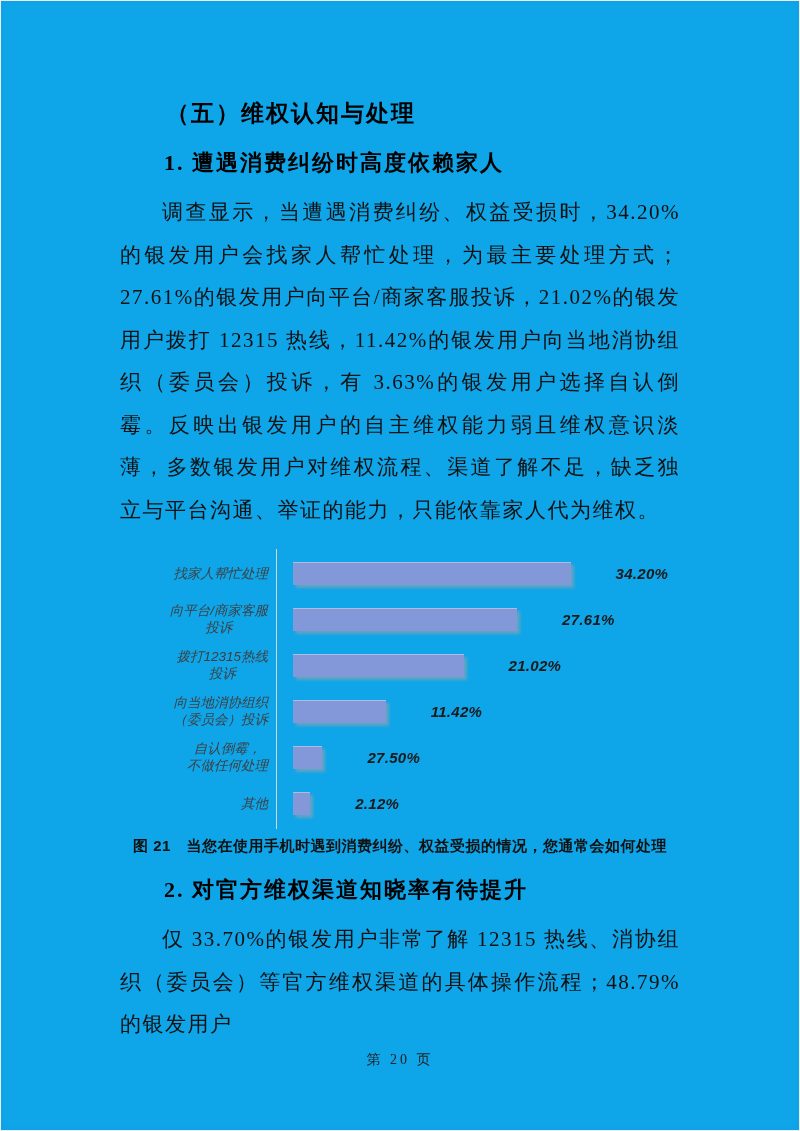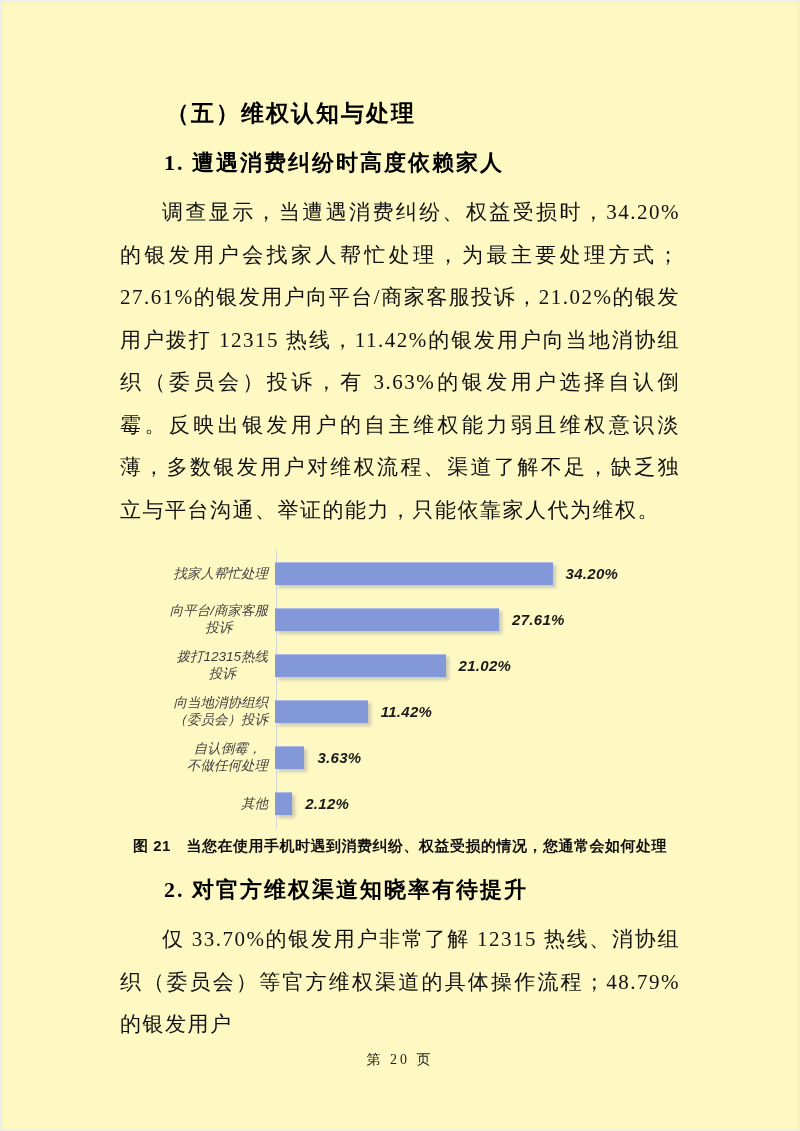--- a/index.html
+++ b/index.html
@@ -2,21 +2,21 @@
 <html lang="zh"><head>
 <meta charset="utf-8">
 <style>
   * { margin: 0; padding: 0; box-sizing: border-box; }
   html, body { background: #fafafa; }
   .page {
     position: relative;
     width: 800px;
     height: 1131px;
     margin: 0 auto;
-    background: #fef9c3;
+    background: #0ea5e9;
     box-shadow: inset 0 0 0 1px #ececec, inset 0 0 10px rgba(0,0,0,0.03);
     overflow: hidden;
     color: #1c1c1c;
     font-family: "Liberation Serif", "DejaVu Serif", serif;
   }
   .content {
     position: absolute;
     left: 120px;
     top: 98px;
     width: 560px;
@@ -77,21 +77,22 @@
   .clabel {
     font-size: 13.5px;
     line-height: 17px;
     color: #3f3f3f;
     text-align: center;
     white-space: pre-line;
   }
   .cbarwrap {
     display: flex;
     align-items: center;
-    margin-left: 7px;
+    margin-left: 25px;
+    gap: 32px;
   }
   .cbar {
     height: 23px;
     box-shadow: 3px 3px 3px rgba(165,165,165,0.55);
     border-top: 1px solid rgba(255,255,255,0.35);
   }
   .cval {
     margin-left: 13px;
     font-size: 15px;
     font-weight: bold;
@@ -174,21 +175,21 @@
               <div class="cval">11.42%</div>
             </div>
           </div>
           <div class="crow">
             <div class="clabel-cell">
               <div class="clabel">自认倒霉，
 不做任何处理</div>
             </div>
             <div class="cbarwrap">
               <div class="cbar" style="width: 29.4549px; background: rgb(131, 152, 216);"></div>
-              <div class="cval">3.63%</div>
+              <div class="cval">27.50%</div>
             </div>
           </div>
           <div class="crow">
             <div class="clabel-cell">
               <div class="clabel">其他</div>
             </div>
             <div class="cbarwrap">
               <div class="cbar" style="width: 17.2023px; background: rgb(131, 152, 216);"></div>
               <div class="cval">2.12%</div>
             </div>

